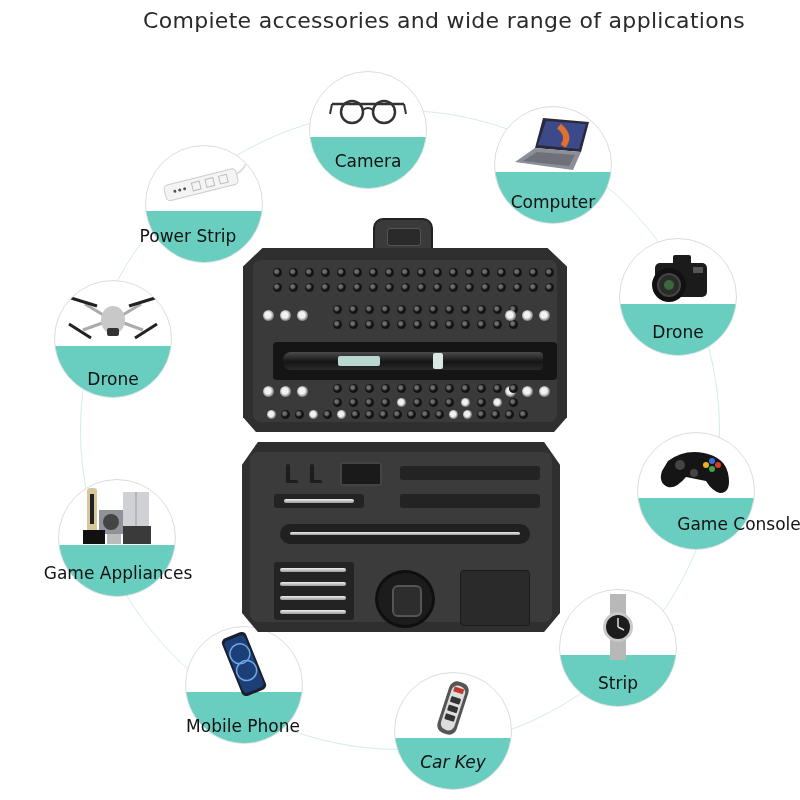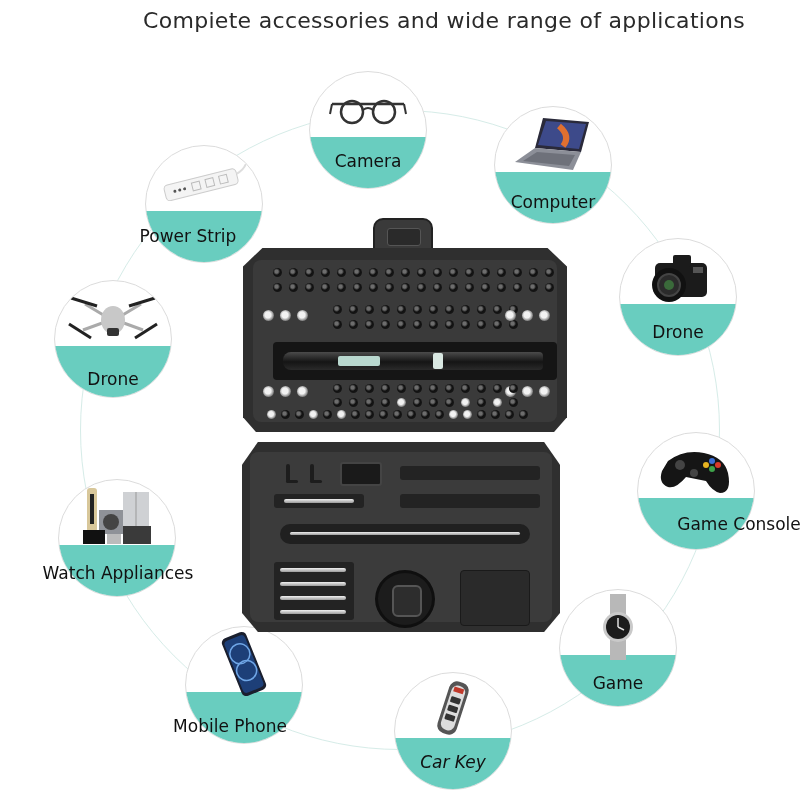--- a/index.html
+++ b/index.html
@@ -172,21 +172,21 @@
   <div class="pic" style="height:66px; top:4px;">
     <svg width="40" height="66" viewBox="0 0 40 66">
       <rect x="12" y="0" width="16" height="20" fill="#b8b8b8"></rect>
       <rect x="12" y="46" width="16" height="20" fill="#b8b8b8"></rect>
       <circle cx="20" cy="33" r="15" fill="#c9c9c9"></circle>
       <circle cx="20" cy="33" r="12" fill="#1c1c1c"></circle>
       <path d="M20 33 L20 24 M20 33 L26 36" stroke="#ddd" stroke-width="1.5"></path>
     </svg>
   </div>
 </div>
-<div class="app-label" style="left:618px; top:673px;">Game</div>
+<div class="app-label" style="left:618px; top:673px;">Strip</div>
 
 <div class="app-circle" style="left:394px; top:672px;">
   <div class="band"></div>
   <div class="pic" style="height:62px; top:4px;">
     <svg width="40" height="62" viewBox="0 0 40 62">
       <g transform="rotate(18 20 31)">
         <rect x="10" y="4" width="20" height="54" rx="8" fill="#555"></rect>
         <rect x="13" y="8" width="14" height="46" rx="6" fill="#ddd"></rect>
         <rect x="15" y="10" width="10" height="5" fill="#c0392b"></rect>
         <rect x="15" y="20" width="10" height="6" rx="1" fill="#333"></rect>
@@ -204,39 +204,39 @@
     <svg width="50" height="66" viewBox="0 0 50 66">
       <g transform="rotate(-22 25 33)">
         <rect x="12" y="2" width="26" height="62" rx="5" fill="#1a1f2e"></rect>
         <rect x="14" y="5" width="22" height="56" rx="4" fill="#1d3f78"></rect>
         <circle cx="25" cy="22" r="10" fill="none" stroke="#6fa6e6" stroke-width="1.5"></circle>
         <circle cx="25" cy="40" r="10" fill="none" stroke="#6fa6e6" stroke-width="1.5"></circle>
       </g>
     </svg>
   </div>
 </div>
-<div class="app-label" style="left:230px; top:716px;">Mobile Phone</div>
+<div class="app-label" style="left:243px; top:716px;">Mobile Phone</div>
 
 <div class="app-circle" style="left:58px; top:479px;">
   <div class="band"></div>
   <div class="pic" style="height:60px; top:6px;">
     <svg width="76" height="60" viewBox="0 0 76 60">
       <rect x="8" y="2" width="10" height="44" rx="3" fill="#d8c79a"></rect>
       <rect x="11" y="8" width="4" height="30" fill="#222"></rect>
       <rect x="44" y="6" width="26" height="40" fill="#cfd1d4"></rect>
       <line x1="57" y1="6" x2="57" y2="46" stroke="#999"></line>
       <rect x="20" y="24" width="24" height="24" fill="#8f9298"></rect>
       <circle cx="32" cy="36" r="8" fill="#444"></circle>
       <rect x="4" y="44" width="22" height="14" fill="#111"></rect>
       <rect x="44" y="40" width="28" height="18" fill="#3a3a3a"></rect>
       <rect x="28" y="48" width="14" height="10" fill="#bbb"></rect>
     </svg>
   </div>
 </div>
-<div class="app-label" style="left:118px; top:563px;">Watch Appliances</div>
+<div class="app-label" style="left:118px; top:563px;">Game Appliances</div>
 
 <div class="app-circle" style="left:54px; top:280px;">
   <div class="band"></div>
   <div class="pic">
     <svg width="96" height="50" viewBox="0 0 96 50">
       <line x1="20" y1="10" x2="40" y2="22" stroke="#aaa" stroke-width="3"></line>
       <line x1="76" y1="10" x2="56" y2="22" stroke="#aaa" stroke-width="3"></line>
       <line x1="18" y1="36" x2="40" y2="28" stroke="#aaa" stroke-width="3"></line>
       <line x1="78" y1="36" x2="56" y2="28" stroke="#aaa" stroke-width="3"></line>
       <ellipse cx="48" cy="26" rx="12" ry="14" fill="#c8c8c8"></ellipse>

